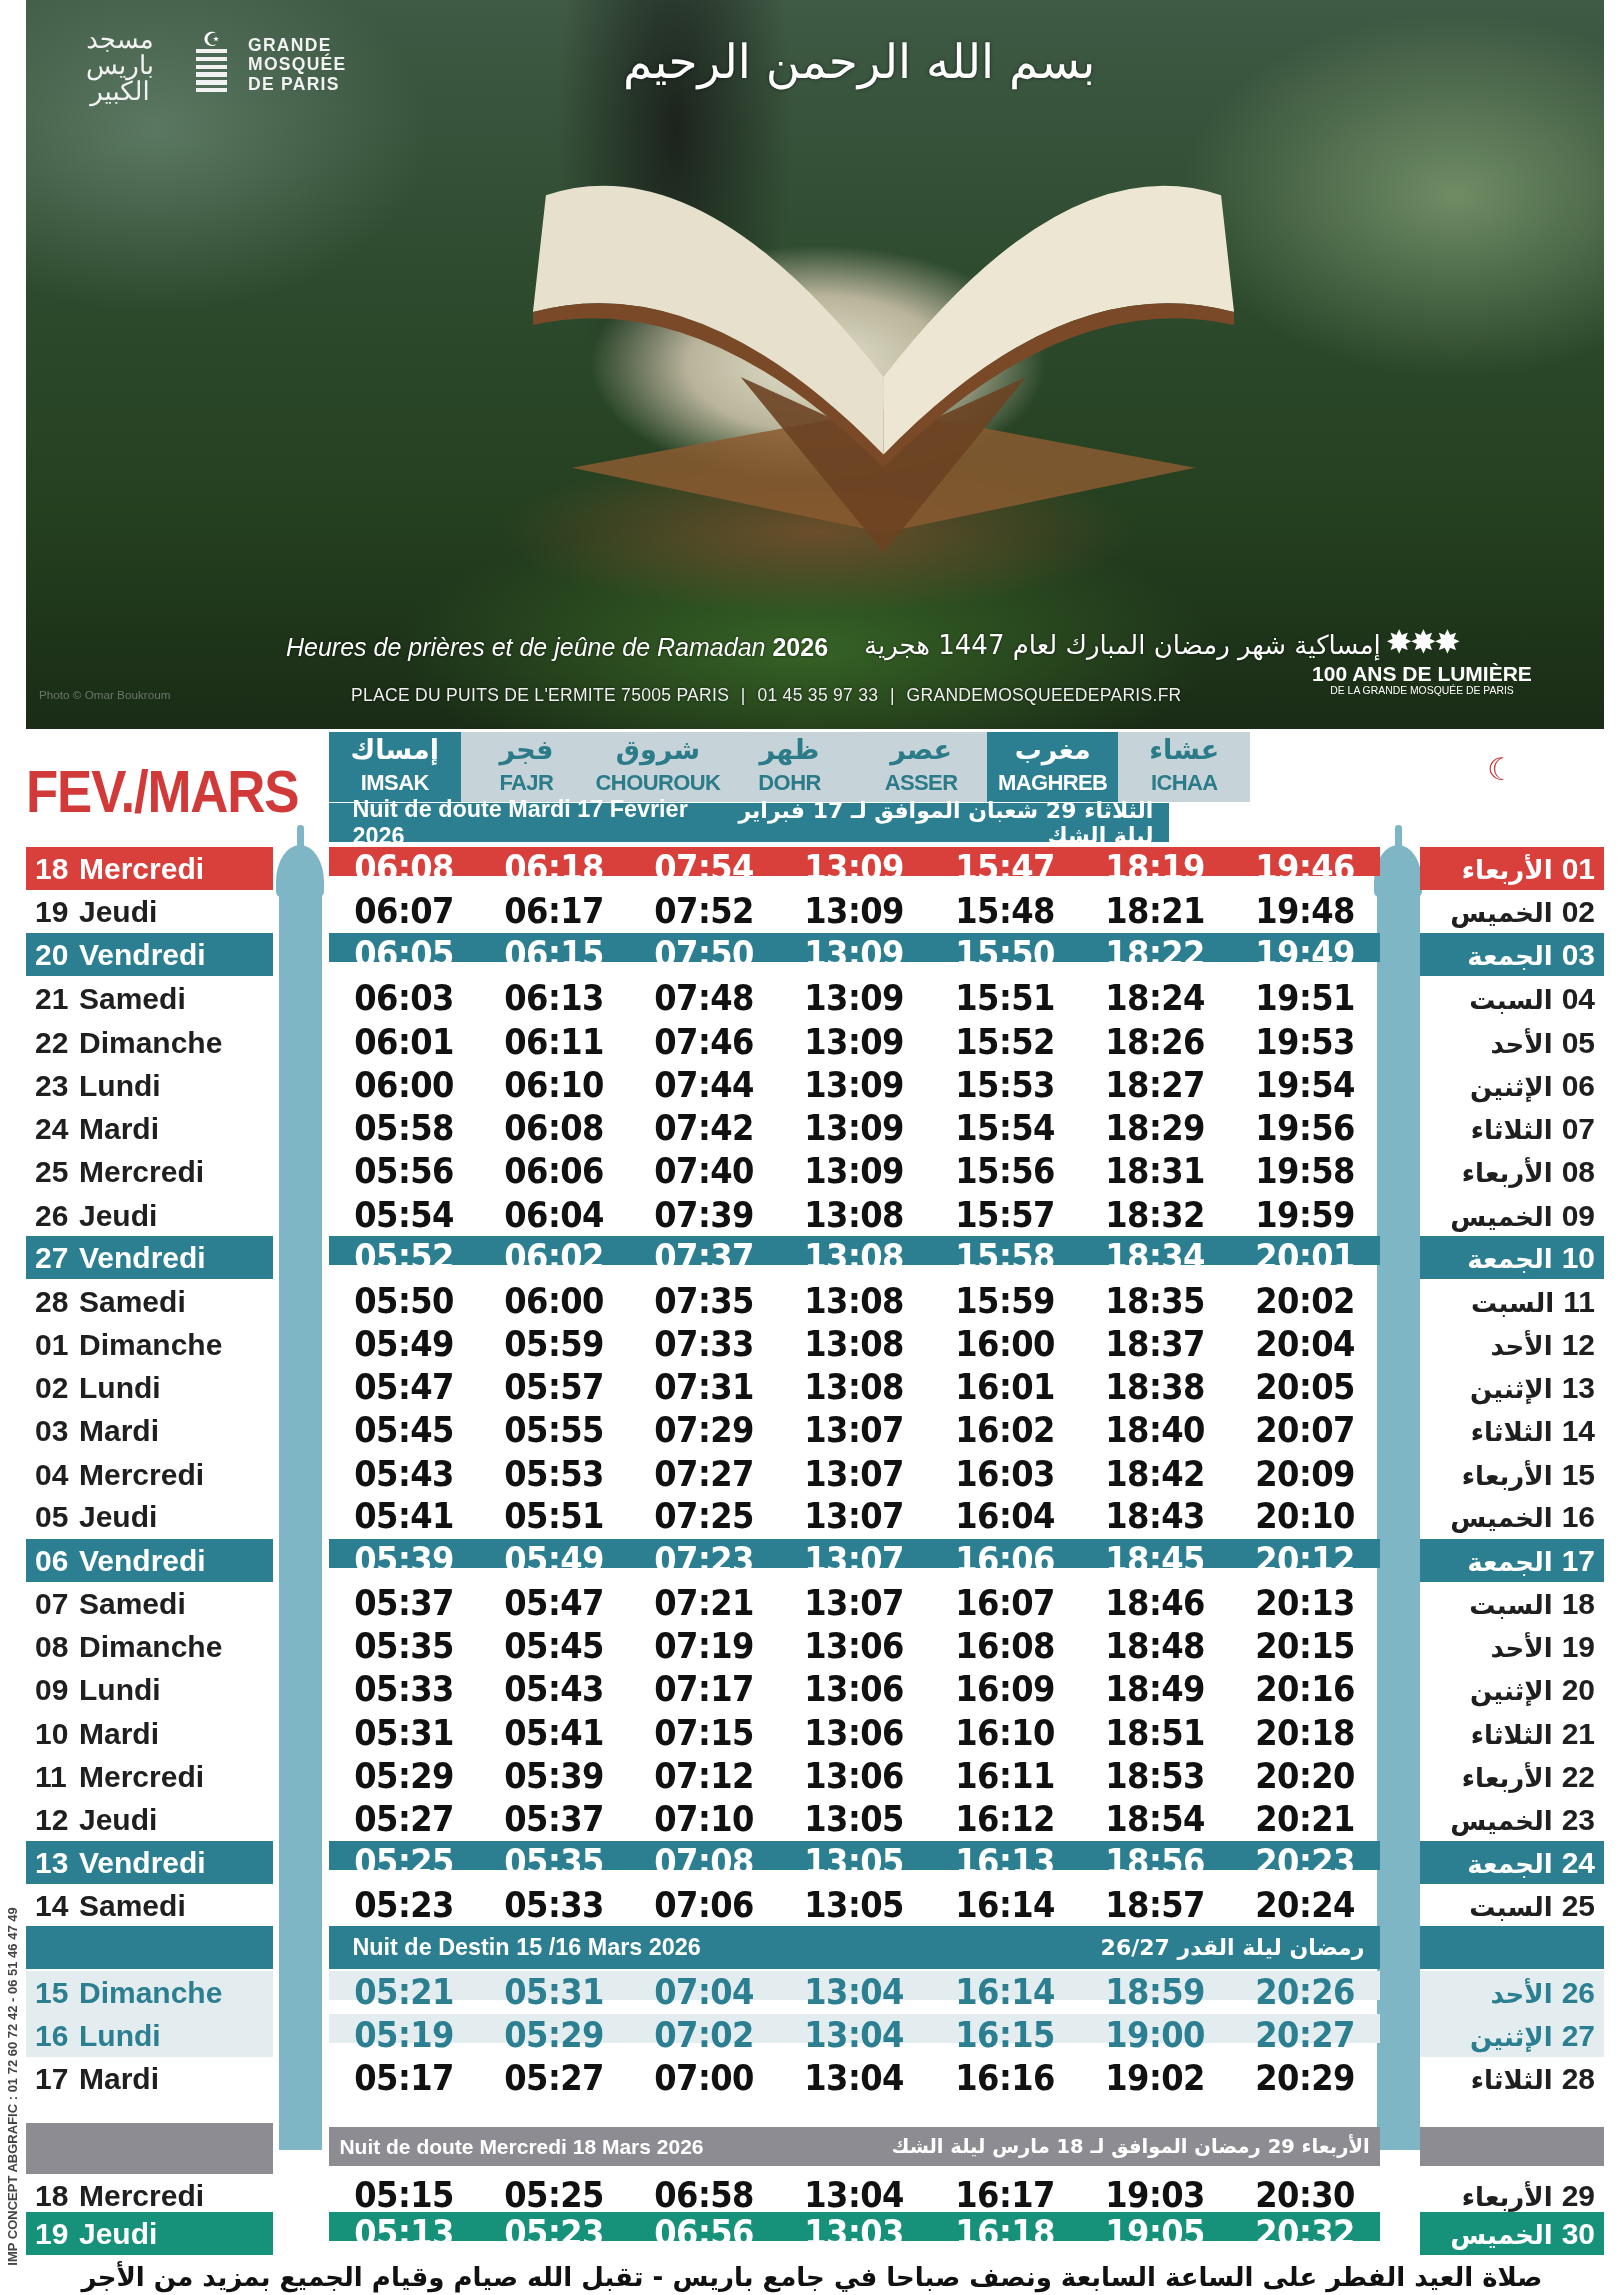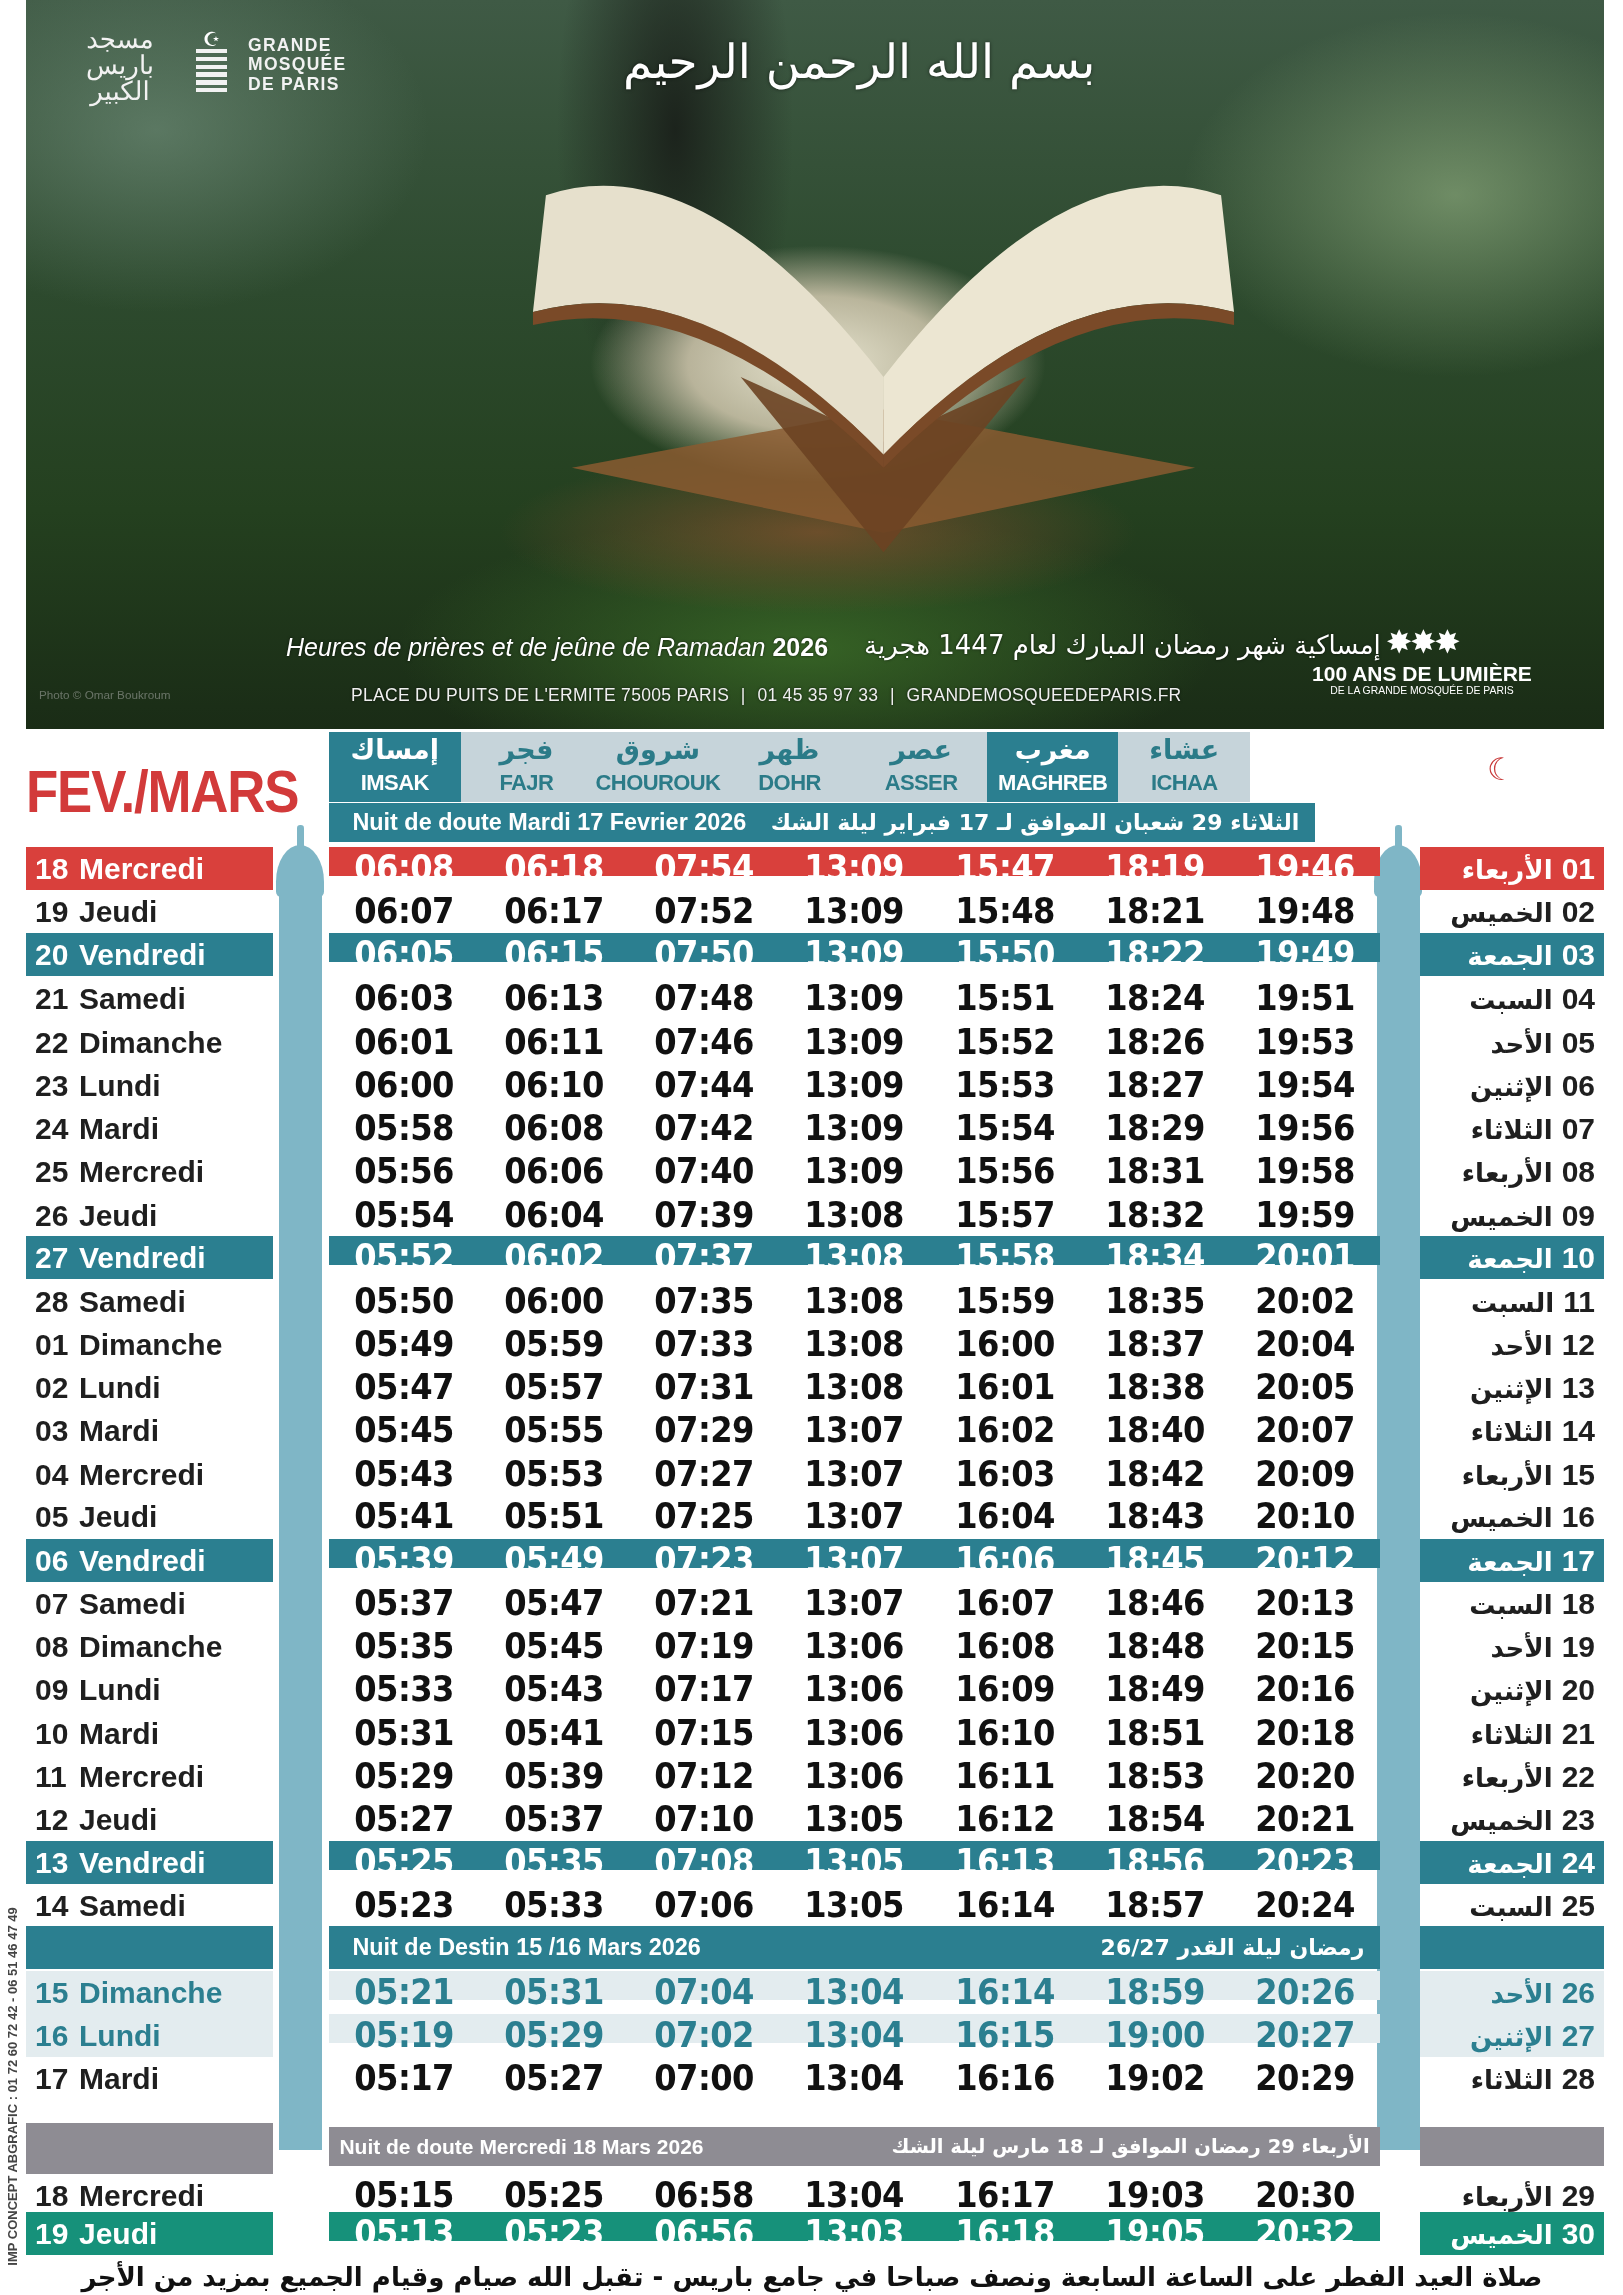--- a/index.html
+++ b/index.html
@@ -198,21 +198,21 @@
   <div class="ph-cell dark">
       <div class="ar">مغرب</div>
       <div class="fr">MAGHREB</div>
     </div>
   <div class="ph-cell">
       <div class="ar">عشاء</div>
       <div class="fr">ICHAA</div>
     </div>
 </div>
 
-<div class="banner teal" style="left:329px; top:803px; width:986px;">
+<div class="banner teal" style="left:329px; top:803px; width:840px;">
   <span>Nuit de doute Mardi 17 Fevrier 2026</span>
   <span class="ar">الثلاثاء 29 شعبان الموافق لـ 17 فبراير ليلة الشك</span>
 </div>
 
 <div class="minaret" style="left:279px; top:890px; height:1260px;"></div>
 <div class="minaret" style="left:1377px; top:890px; height:1260px;"></div>
 
 <div class="rows" id="rows">
     <div class="row red" style="top: 847px;">
       <div class="cell-date"><span class="num">18</span><span>Mercredi</span></div>

